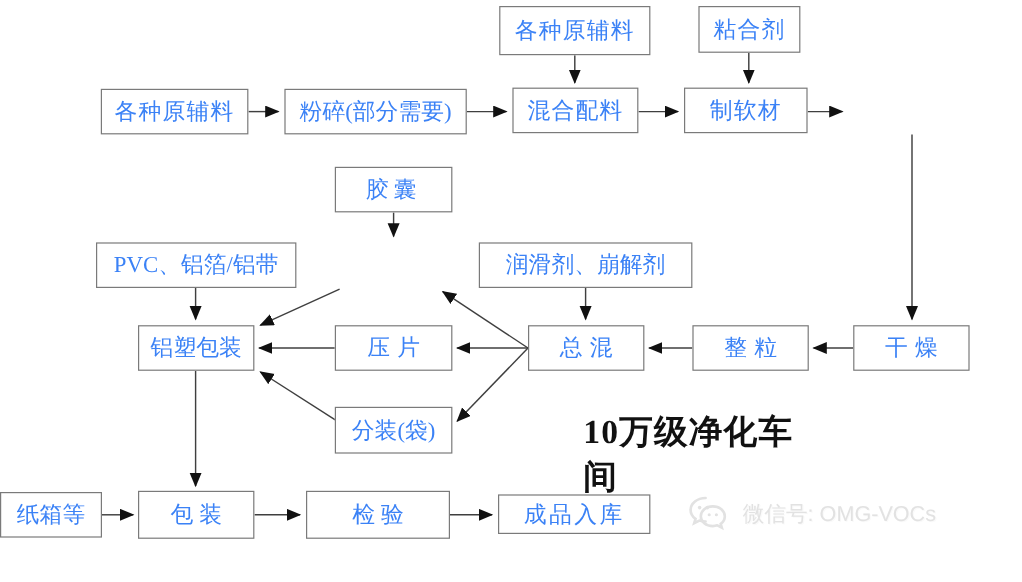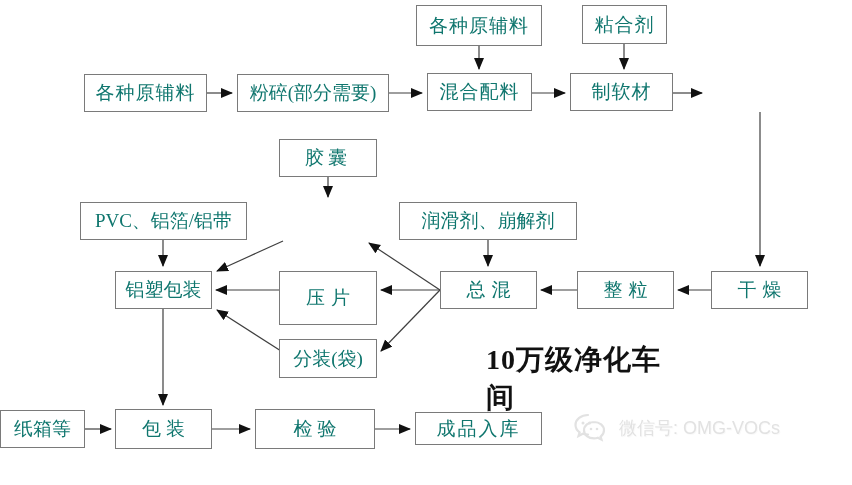--- a/index.html
+++ b/index.html
@@ -3,21 +3,21 @@
 <meta charset="utf-8">
 <style>
   html,body{margin:0;padding:0;background:#fff;}
   #stage{
     position:relative;width:852px;height:485px;background:#ffffff;overflow:hidden;
     font-family:"Liberation Serif","DejaVu Serif",serif;
   }
   .node{
     position:absolute;background:#ffffff;border:1px solid #7a7a7a;
     display:flex;align-items:center;justify-content:center;
-    font-size:19px;color:#0f766e;letter-spacing:1px;white-space:nowrap;
+    font-size:19px;color:#3b82f6;letter-spacing:1px;white-space:nowrap;
     box-sizing:border-box;z-index:2;
   }
   #connectors{position:absolute;left:0;top:0;z-index:1;}
   .title-label{
     position:absolute;left:486px;top:341px;width:190px;text-align:left;
     font-size:28px;font-weight:bold;color:#111;letter-spacing:1px;z-index:2;
   }
   .watermark{
     position:absolute;left:572px;top:412px;display:flex;align-items:center;gap:7px;
     color:#e2e2e2;font-size:18px;font-family:"Liberation Sans","DejaVu Sans",sans-serif;
@@ -75,21 +75,21 @@
   <div class="node" style="left:416px;top:5px;width:126px;height:41px;">各种原辅料</div>
   <div class="node" style="left:582px;top:5px;width:85px;height:39px;">粘合剂</div>
   <div class="node" style="left:84px;top:74px;width:123px;height:38px;">各种原辅料</div>
   <div class="node" style="left:237px;top:74px;width:152px;height:38px;letter-spacing:0;">粉碎(部分需要)</div>
   <div class="node" style="left:427px;top:73px;width:105px;height:38px;">混合配料</div>
   <div class="node" style="left:570px;top:73px;width:103px;height:38px;">制软材</div>
   <div class="node" style="left:279px;top:139px;width:98px;height:38px;letter-spacing:4px;">胶囊</div>
   <div class="node" style="left:80px;top:202px;width:167px;height:38px;letter-spacing:0;">PVC、铝箔/铝带</div>
   <div class="node" style="left:399px;top:202px;width:178px;height:38px;letter-spacing:0;">润滑剂、崩解剂</div>
   <div class="node" style="left:115px;top:271px;width:97px;height:38px;letter-spacing:0;">铝塑包装</div>
-  <div class="node" style="left:279px;top:271px;width:98px;height:54px;letter-spacing:6px;padding-left:6px;">压片</div>
+  <div class="node" style="left:279px;top:271px;width:98px;height:38px;letter-spacing:6px;padding-left:6px;">压片</div>
   <div class="node" style="left:440px;top:271px;width:97px;height:38px;letter-spacing:6px;padding-left:6px;">总混</div>
   <div class="node" style="left:577px;top:271px;width:97px;height:38px;letter-spacing:6px;padding-left:6px;">整粒</div>
   <div class="node" style="left:711px;top:271px;width:97px;height:38px;letter-spacing:6px;padding-left:6px;">干燥</div>
   <div class="node" style="left:279px;top:339px;width:98px;height:39px;letter-spacing:0;">分装(袋)</div>
   <div class="node" style="left:0px;top:410px;width:85px;height:38px;letter-spacing:0;">纸箱等</div>
   <div class="node" style="left:115px;top:409px;width:97px;height:40px;letter-spacing:5px;padding-left:5px;">包装</div>
   <div class="node" style="left:255px;top:409px;width:120px;height:40px;letter-spacing:5px;padding-left:5px;">检验</div>
   <div class="node" style="left:415px;top:412px;width:127px;height:33px;letter-spacing:2px;">成品入库</div>
 
   <div class="title-label">10万级净化车间</div>

